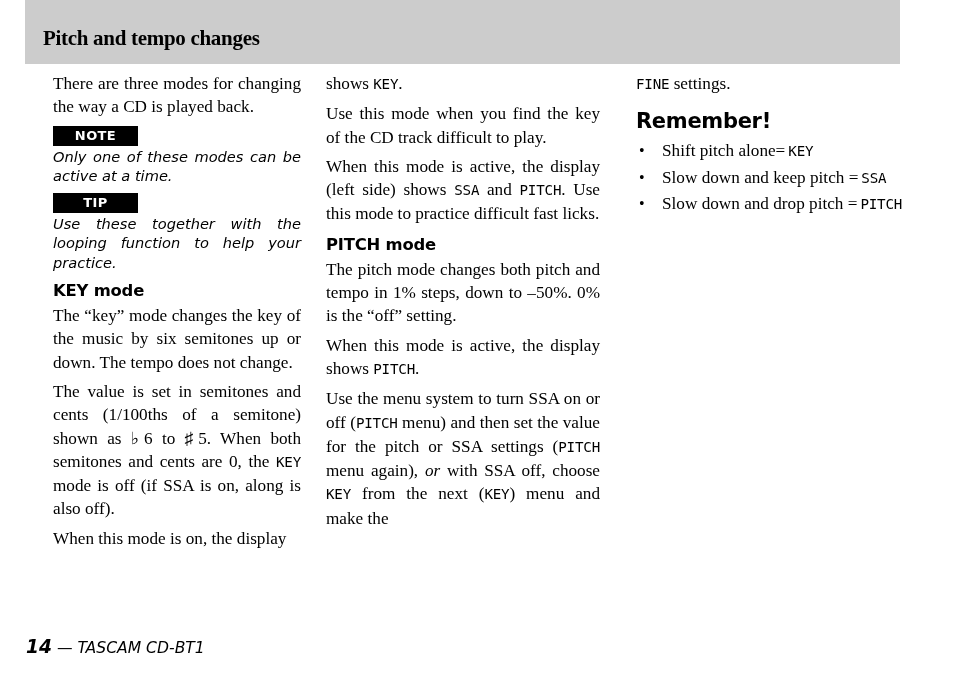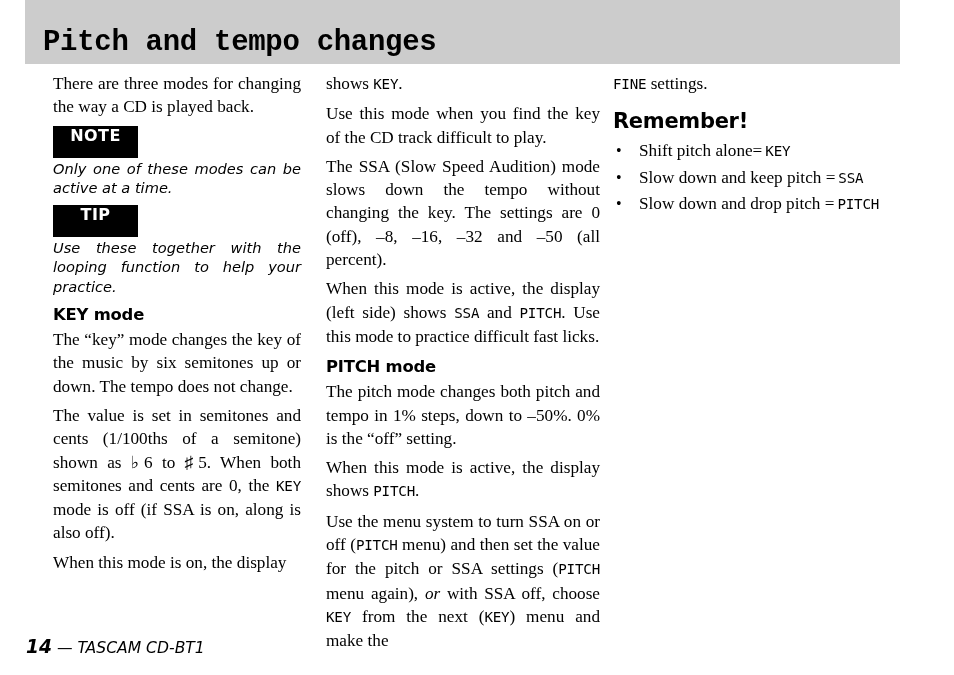--- a/index.html
+++ b/index.html
@@ -23,23 +23,23 @@
     left: 25px;
     top: 0;
     width: 875px;
     height: 64px;
     background: #cccccc;
   }
   .header-title {
     position: absolute;
     left: 43px;
     top: 26px;
-    font-family: Liberation Mono, monospace;
-    font-weight: bold;
-    font-size: 29px;
+    font-family: Liberation Serif, serif;
+    font-weight: bold;
+    font-size: 21px;
     letter-spacing: -0.3px;
     color: #000;
     white-space: nowrap;
   }
 
   
   .columns {
     position: absolute;
     left: 0;
     top: 72px;
@@ -49,21 +49,21 @@
   .col {
     position: absolute;
     top: 0;
     font-size: 17.2px;
     line-height: 23.3px;
     text-align: justify;
     text-justify: inter-word;
   }
   .col-left   { left: 53px;  width: 248px; }
   .col-mid    { left: 326px; width: 274px; }
-  .col-right  { left: 613px; width: 275px; }
+  .col-right  { left: 636px; width: 275px; }
 
   .col p {
     margin: 0 0 6px 0;
     text-align: justify;
     hyphens: manual;
   }
   
   .col p:last-child { margin-bottom: 0; }
 
   
@@ -82,26 +82,26 @@
     font-size: 21px;
     line-height: 26px;
     margin: 12px 0 4px 0;
     letter-spacing: -0.3px;
   }
 
   
   .badge {
     display: block;
     width: 85px;
-    height: 32px;
+    height: 20px;
     background: #000000;
     color: #ffffff;
     font-family: "DejaVu Sans", "Liberation Sans", sans-serif;
     font-weight: bold;
-    font-size: 16px;
+    font-size: 13px;
     line-height: 20px;
     text-align: center;
     letter-spacing: 0.4px;
     margin: 7px 0 1px 0;
     box-sizing: border-box;
   }
   .badge-body {
     font-family: "DejaVu Sans", "Liberation Sans", sans-serif;
     font-style: italic;
     font-size: 14.6px;
@@ -186,21 +186,20 @@
     <p>When this mode is on, the display</p>
   </div>
 
   <div class="col col-mid">
 
     <p><span>shows </span><span class="lcd">KEY</span><span>.</span></p>
 
     <p>Use this mode when you find the key of the CD track difficult to play.</p>
 
 
-    <p>The SSA (Slow Speed Audition) mode slows down the tempo without changing the key. The settings are 0 (off), –8, –16, –32 and –50 (all percent).</p>
 
     <p><span>When this mode is active, the display (left side) shows </span><span class="lcd">SSA</span><span> and </span><span class="lcd">PITCH</span><span>. Use this mode to practice difficult fast licks.</span></p>
 
     <h3 class="sec">PITCH mode</h3>
 
     <p>The pitch mode changes both pitch and tempo in 1% steps, down to –50%. 0% is the “off” setting.</p>
 
     <p><span>When this mode is active, the display shows </span><span class="lcd">PITCH</span><span>.</span></p>
 
 

